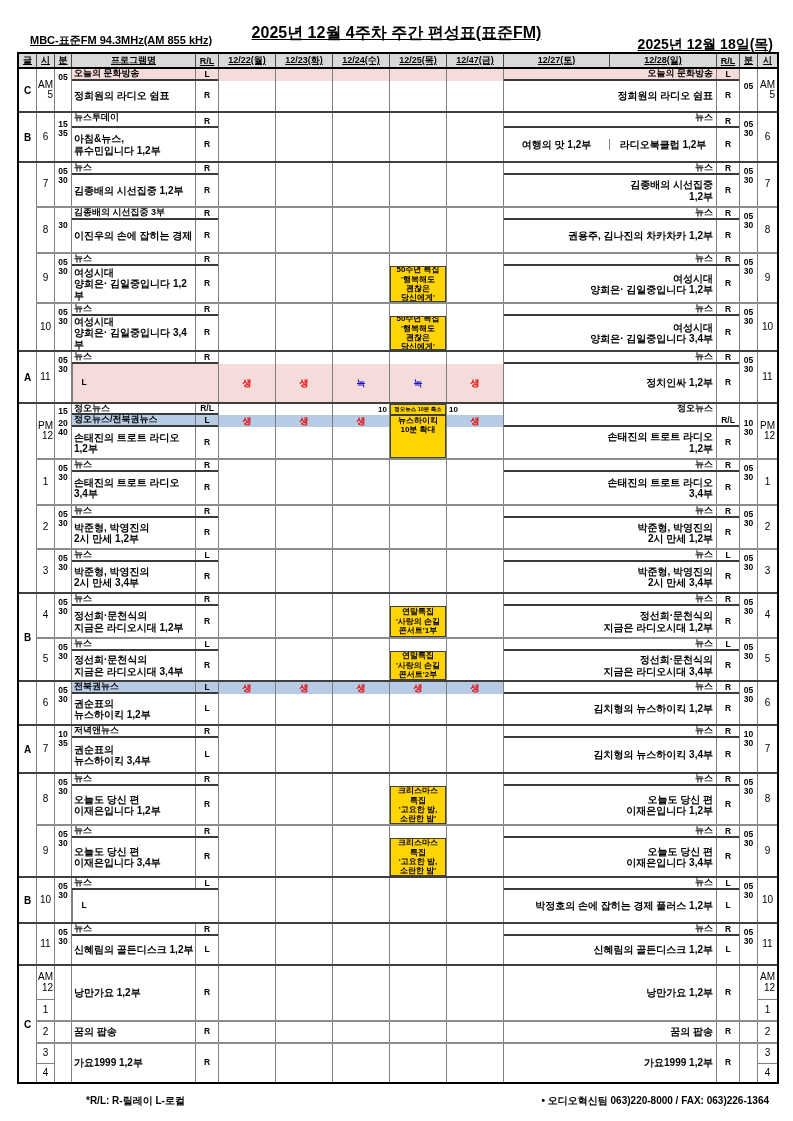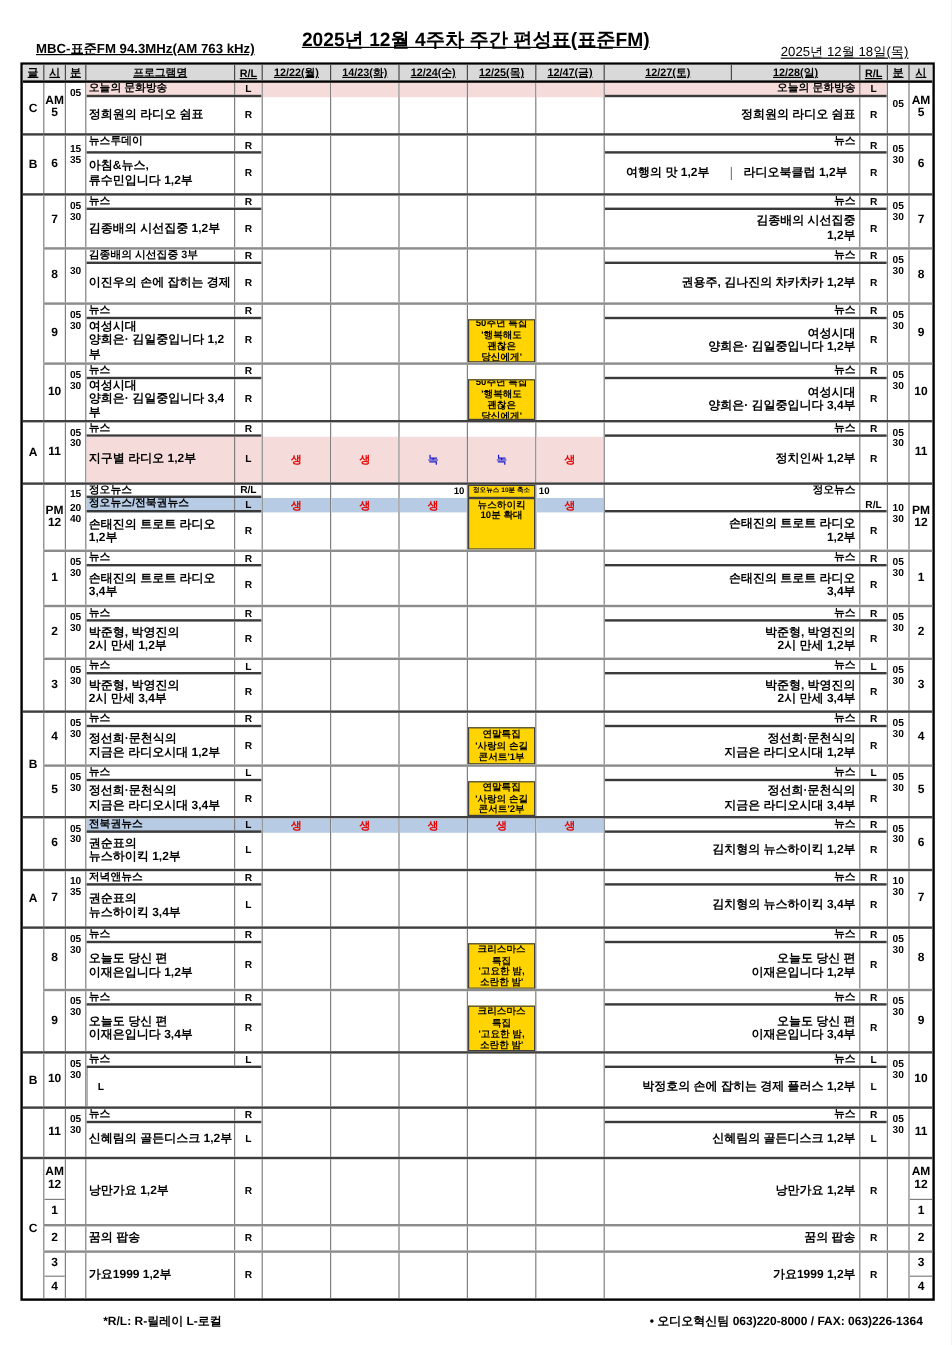--- a/index.html
+++ b/index.html
@@ -1,40 +1,40 @@
 <!DOCTYPE html>
 <html><head>
 <meta charset="utf-8">
 <style>
   *{box-sizing:border-box;margin:0;padding:0}
   html,body{background:#e8e8e8}
   .page{position:relative;width:793px;height:1121px;background:#fff;margin:0 auto;
         font-family:"Liberation Sans","DejaVu Sans",sans-serif;color:#000;overflow:hidden}
   .station{position:absolute;left:30px;top:33px;font-size:11px;font-weight:bold;text-decoration:underline;white-space:nowrap}
   .title{position:absolute;left:0;right:0;top:23px;text-align:center;font-size:16px;font-weight:bold;text-decoration:underline}
-  .datelbl{position:absolute;right:36px;top:36px;font-size:11px;font-weight:normal;text-decoration:underline}
+  .datelbl{position:absolute;right:20px;top:36px;font-size:14px;font-weight:bold;text-decoration:underline}
   .table{position:absolute;left:17px;top:52px;width:758px;border:2px solid #000;box-sizing:content-box;background:#fff}
   .hrow{display:flex;height:15px;background:#d9d9d9;border-bottom:2px solid #000}
   .hcell{display:flex;align-items:center;justify-content:center;border-left:1px solid #4a4a4a;overflow:hidden}
   .hcell.nf{border-left:none}
   .hlabel{font-size:9px;font-weight:bold;text-decoration:underline;white-space:nowrap}
   .tb{display:flex}
   .grade-col{width:17px;display:flex;flex-direction:column}
   .gbox{display:flex;align-items:center;justify-content:center;border-top:2px solid #3f3f3f}
   .gbox.first{border-top:none}
   .glabel{font-size:10px;font-weight:bold}
   .bcol{flex:1;display:flex;flex-direction:column}
   .band{display:flex;border-top:2px solid #8c8c8c}
   .band.first{border-top:none}
   .band.secb{border-top-color:#3f3f3f}
   .cell{border-left:1px solid #7f7f7f;display:flex;overflow:hidden}
   .hcol{flex-direction:column}
   .hbox{display:flex;align-items:center;justify-content:center}
   .hsep{border-top:1px solid #7f7f7f}
-  .hl{font-size:10px;font-weight:bold;white-space:pre-line;text-align:center;line-height:1.05}
+  .hl{font-size:10px;font-weight:normal;white-space:pre-line;text-align:right;line-height:1.05}
   .mcol{flex-direction:column}
   .mrow{display:flex;justify-content:center}
   .mn{align-items:flex-end}
   .mp{align-items:flex-start;padding-top:1px}
   .ml{font-size:8.5px;font-weight:bold;line-height:1}
   .lgroup{width:147px;flex-direction:column}
   .rgroup{width:236px;flex-direction:column}
   .grow{display:flex}
   .nrow{border-bottom:2px solid #3a3a3a}
   .lbl{flex:1 1 0;display:flex;overflow:hidden}
@@ -60,21 +60,21 @@
   .tiny{font-size:5.5px;line-height:1;white-space:nowrap}
   .mark{font-size:9px;font-weight:bold}
   .footer{position:absolute;top:1094px;left:0;right:0;height:16px;font-weight:bold}
   .legend{position:absolute;left:86px;font-size:10px}
   .contact{position:absolute;right:24px;font-size:10px}
 </style>
 </head>
 <body>
 
 <div class="page">
-  <div class="station">MBC-표준FM 94.3MHz(AM 763 kHz)</div>
+  <div class="station">MBC-표준FM 94.3MHz(AM 855 kHz)</div>
   <div class="title">2025년 12월 4주차 주간 편성표(표준FM)</div>
   <div class="datelbl">2025년 12월 18일(목)</div>
 
   <div class="table" id="tbl">
       <div class="hrow">
         <div class="hcell nf" style="width: 17px;">
           <div class="hlabel">글</div>
         </div>
         <div class="hcell" style="width: 18px;">
           <div class="hlabel">시</div>
@@ -85,21 +85,21 @@
         <div class="hcell" style="width: 124px;">
           <div class="hlabel">프로그램명</div>
         </div>
         <div class="hcell" style="width: 23px;">
           <div class="hlabel">R/L</div>
         </div>
         <div class="hcell" style="width: 57px;">
           <div class="hlabel">12/22(월)</div>
         </div>
         <div class="hcell" style="width: 57px;">
-          <div class="hlabel">14/23(화)</div>
+          <div class="hlabel">12/23(화)</div>
         </div>
         <div class="hcell" style="width: 57px;">
           <div class="hlabel">12/24(수)</div>
         </div>
         <div class="hcell" style="width: 57px;">
           <div class="hlabel">12/25(목)</div>
         </div>
         <div class="hcell" style="width: 57px;">
           <div class="hlabel">12/47(금)</div>
         </div>
@@ -703,23 +703,20 @@
             <div class="cell lgroup">
               <div class="grow nrow" style="flex: 0 0 12px;">
                 <div class="lbl ll">
                   <div class="ltext">뉴스</div>
                 </div>
                 <div class="rlc">
                   <div class="rltext">R</div>
                 </div>
               </div>
               <div class="grow prow" style="flex: 1 1 0px; background: rgb(245, 220, 219);">
-                <div class="lbl ll">
-                  <div class="ltext">지구별 라디오 1,2부</div>
-                </div>
                 <div class="rlc">
                   <div class="rltext">L</div>
                 </div>
               </div>
             </div>
             <div class="cell dcol">
               <div class="seg" style="flex: 0 0 12px;"></div>
               <div class="seg" style="flex: 1 1 0px; background: rgb(245, 220, 219);">
                 <div class="mark" style="color: rgb(230, 0, 0);">생</div>
               </div>

